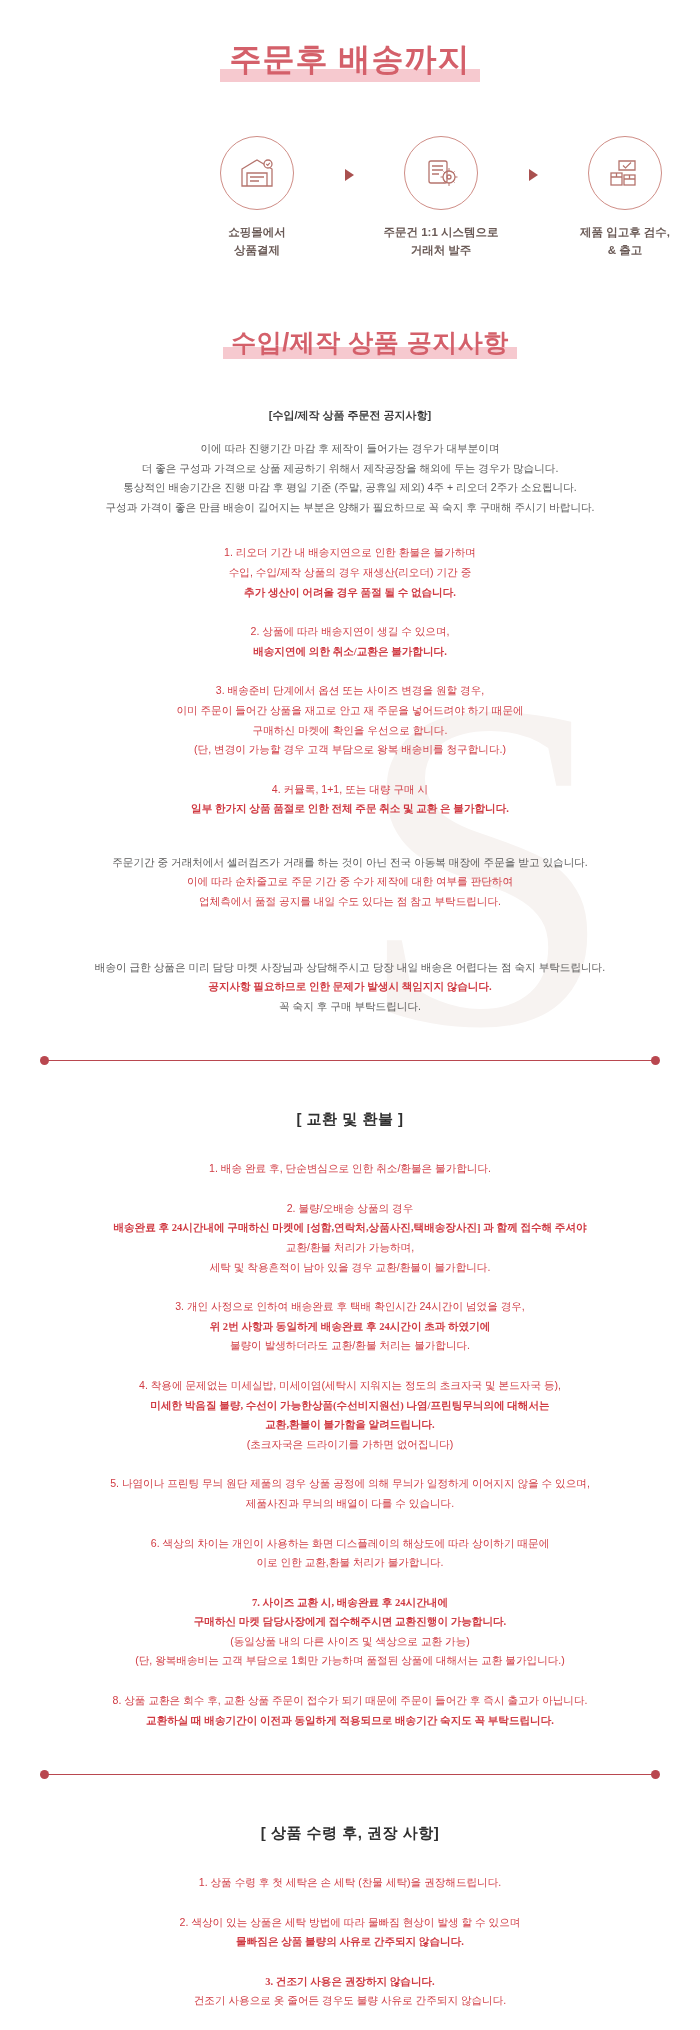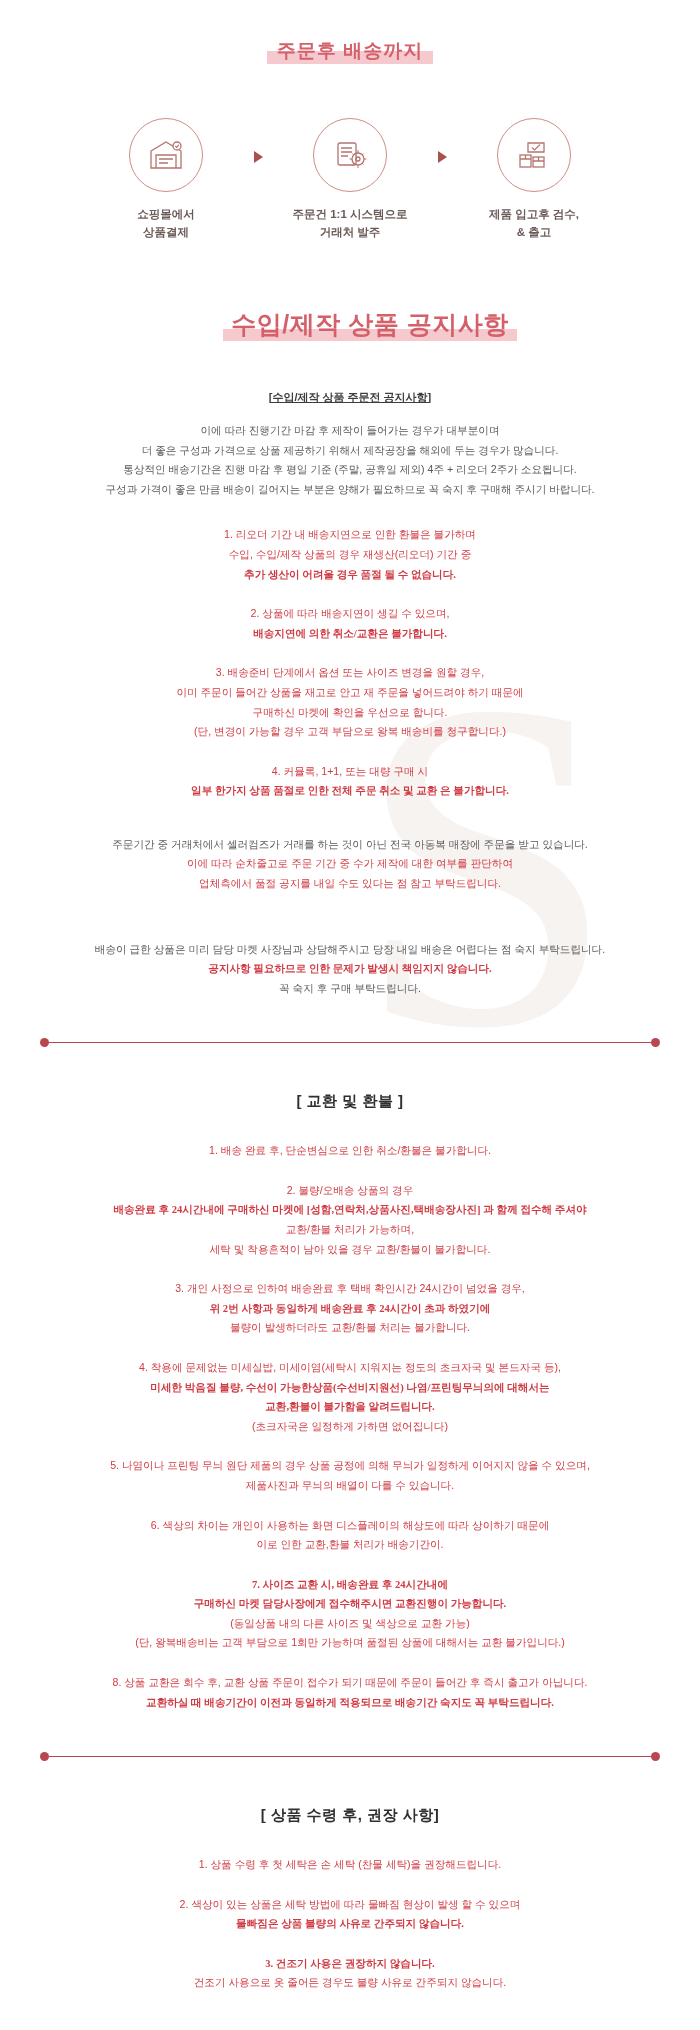--- a/index.html
+++ b/index.html
@@ -35,41 +35,41 @@
   .content { position: relative; z-index: 2; }
 
   
   .top-title-wrap {
     padding-top: 38px;
     text-align: center;
   }
   .top-title {
     display: inline-block;
     position: relative;
-    font-size: 19px;
+    font-size: 32px;
     font-weight: bold;
     color: #d4606a;
     letter-spacing: 1px;
     padding: 0 10px 2px 10px;
   }
   .top-title .hl {
     position: absolute;
     left: 0; right: 0;
     bottom: 2px;
     height: 13px;
     background: #f6c9cf;
     z-index: -1;
   }
 
   
   .process {
     margin-top: 52px;
     display: flex;
     align-items: flex-start;
-    justify-content: center;
+    justify-content: flex-end;
   }
   .step { width: 150px; text-align: center; }
   .circle {
     width: 74px; height: 74px;
     border: 1px solid #cf8d86;
     border-radius: 50%;
     margin: 0 auto;
     display: flex;
     align-items: center;
     justify-content: center;
@@ -119,21 +119,20 @@
     text-align: center;
     font-size: 10.6px;
     line-height: 1.85;
     color: #595858;
   }
   .block.t-top { margin-top: 44px; }
   .bold-head {
     font-weight: bold;
     color: #3d3d3d;
     font-size: 11px;
-    text-decoration: underline;
   }
   .red { color: #d03b43; }
   .red-b { color: #d03b43; font-weight: bold; font-family: Liberation Serif, serif; }
   .gap-s { height: 14px; }
   .gap-l { height: 34px; }
   .gap-xl { height: 46px; }
 
   
   .divider {
     margin: 40px auto;
@@ -306,31 +305,31 @@
       <div class="item">
         <div class="red">3. 개인 사정으로 인하여 배송완료 후 택배 확인시간 24시간이 넘었을 경우,</div>
         <div class="red-b">위 2번 사항과 동일하게 배송완료 후 24시간이 초과 하였기에</div>
         <div class="red">불량이 발생하더라도 교환/환불 처리는 불가합니다.</div>
       </div>
 
       <div class="item">
         <div class="red">4. 착용에 문제없는 미세실밥, 미세이염(세탁시 지워지는 정도의 초크자국 및 본드자국 등),</div>
         <div class="red-b">미세한 박음질 불량, 수선이 가능한상품(수선비지원선) 나염/프린팅무늬의에 대해서는</div>
         <div class="red-b">교환,환불이 불가함을 알려드립니다.</div>
-        <div class="red">(초크자국은 일정하게 가하면 없어집니다)</div>
+        <div class="red">(초크자국은 드라이기를 가하면 없어집니다)</div>
       </div>
 
       <div class="item">
         <div class="red">5. 나염이나 프린팅 무늬 원단 제품의 경우 상품 공정에 의해 무늬가 일정하게 이어지지 않을 수 있으며,</div>
         <div class="red">제품사진과 무늬의 배열이 다를 수 있습니다.</div>
       </div>
 
       <div class="item">
         <div class="red">6. 색상의 차이는 개인이 사용하는 화면 디스플레이의 해상도에 따라 상이하기 때문에</div>
-        <div class="red">이로 인한 교환,환불 처리가 배송기간이.</div>
+        <div class="red">이로 인한 교환,환불 처리가 불가합니다.</div>
       </div>
 
       <div class="item">
         <div class="red-b">7. 사이즈 교환 시, 배송완료 후 24시간내에</div>
         <div class="red-b">구매하신 마켓 담당사장에게 접수해주시면 교환진행이 가능합니다.</div>
         <div class="red">(동일상품 내의 다른 사이즈 및 색상으로 교환 가능)</div>
         <div class="red">(단, 왕복배송비는 고객 부담으로 1회만 가능하며 품절된 상품에 대해서는 교환 불가입니다.)</div>
       </div>
 
       <div class="item">

